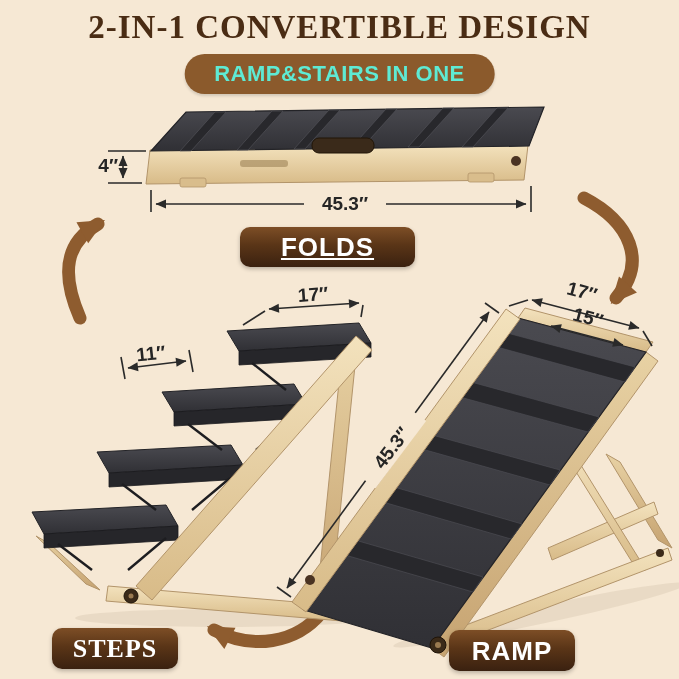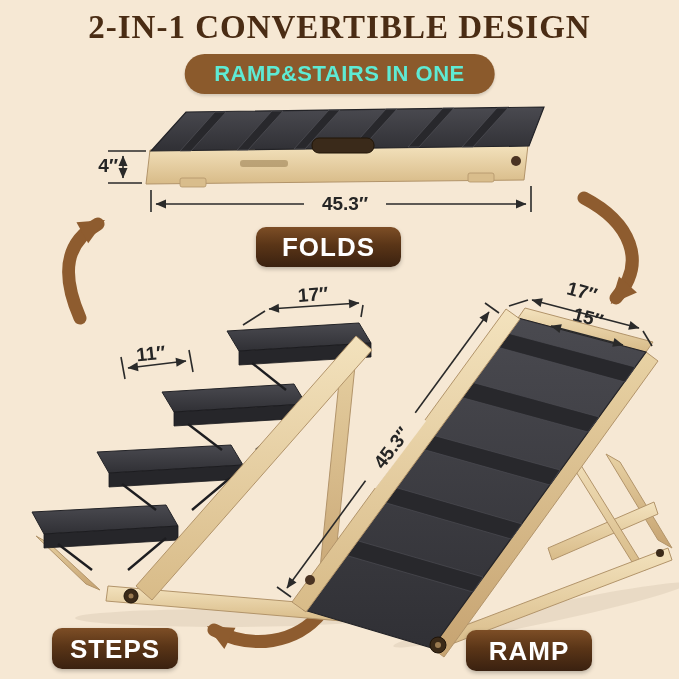--- a/index.html
+++ b/index.html
@@ -154,23 +154,23 @@
     <g stroke="#2a2a2a" stroke-width="1.6">
       <line x1="291" y1="597" x2="277" y2="587"></line>
       <line x1="499" y1="313" x2="485" y2="303"></line>
       <line x1="287" y1="588" x2="489" y2="312" marker-start="url(#dimArrow)" marker-end="url(#dimArrow)"></line>
     </g>
   </svg>
 
   <div class="title">2-IN-1 CONVERTIBLE DESIGN</div>
   <div class="badge">RAMP&amp;STAIRS IN ONE</div>
 
-  <div class="pill" style="left:256px;top:227px;width:145px;height:40px;">FOLDS</div>
-  <div class="pill" style="left:52px;top:628px;width:126px;height:41px;">STEPS</div>
-  <div class="pill" style="left:466px;top:630px;width:126px;height:41px;">RAMP</div>
+  <div class="pill" style="left:240px;top:227px;width:175px;height:40px;text-decoration:underline;">FOLDS</div>
+  <div class="pill" style="left:52px;top:628px;width:126px;height:41px;font-family:Liberation Serif, serif;">STEPS</div>
+  <div class="pill" style="left:449px;top:630px;width:126px;height:41px;">RAMP</div>
 
   <div class="dim" style="left:86px;top:155px;width:32px;text-align:right;">4″</div>
   <div class="dim bg" style="left:304px;top:193px;width:76px;">45.3″</div>
   <div class="dim" style="left:289px;top:284px;width:48px;transform:rotate(-4deg);">17″</div>
   <div class="dim" style="left:129px;top:343px;width:44px;transform:rotate(-6deg);">11″</div>
   <div class="dim" style="left:558px;top:281px;width:48px;transform:rotate(15deg);">17″</div>
   <div class="dim" style="left:566px;top:307px;width:44px;transform:rotate(15deg);">15″</div>
   <div class="dim bg" style="left:350px;top:437px;width:78px;transform:rotate(-53deg);">45.3″</div>
 
 </div>

